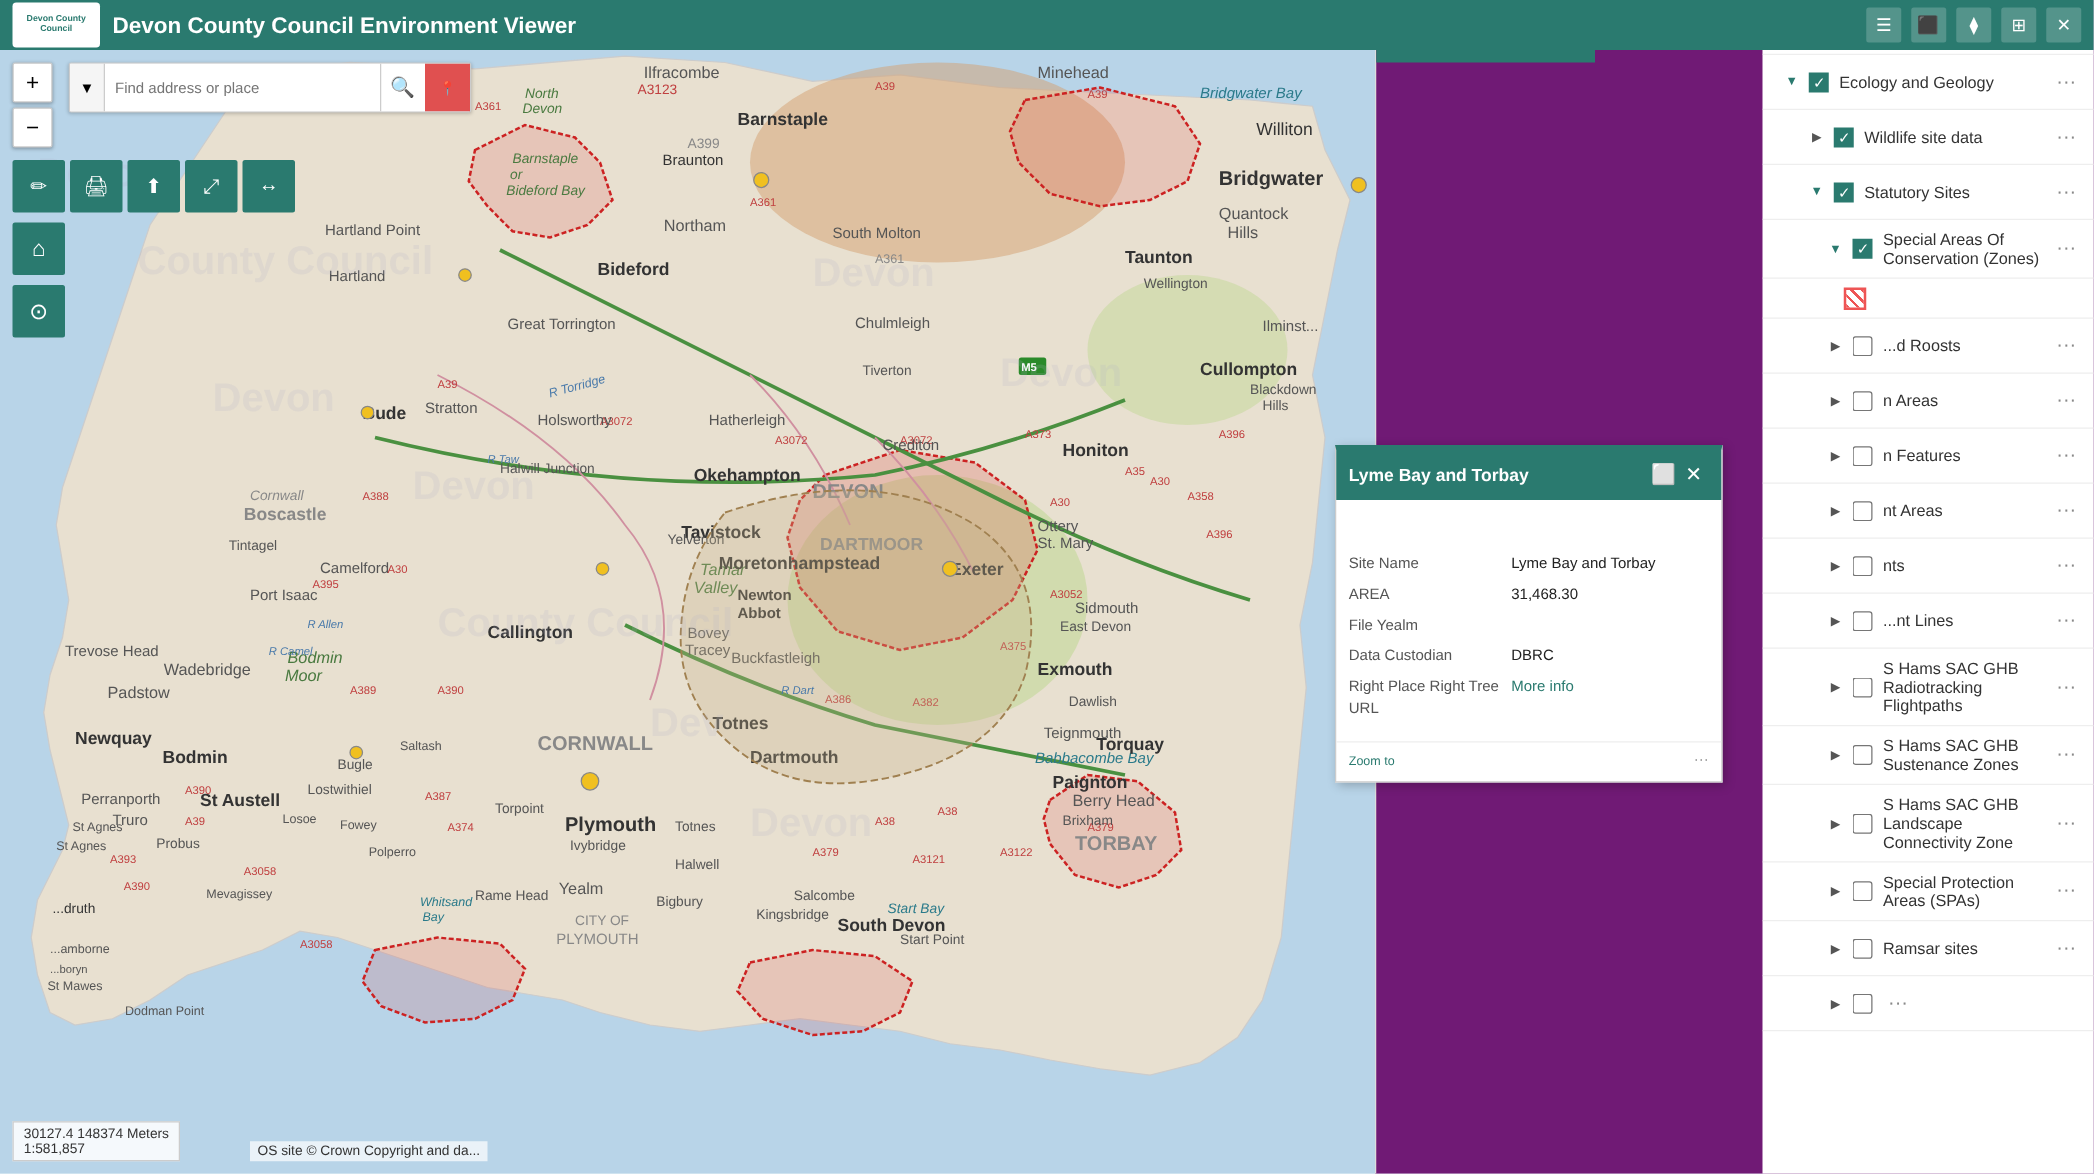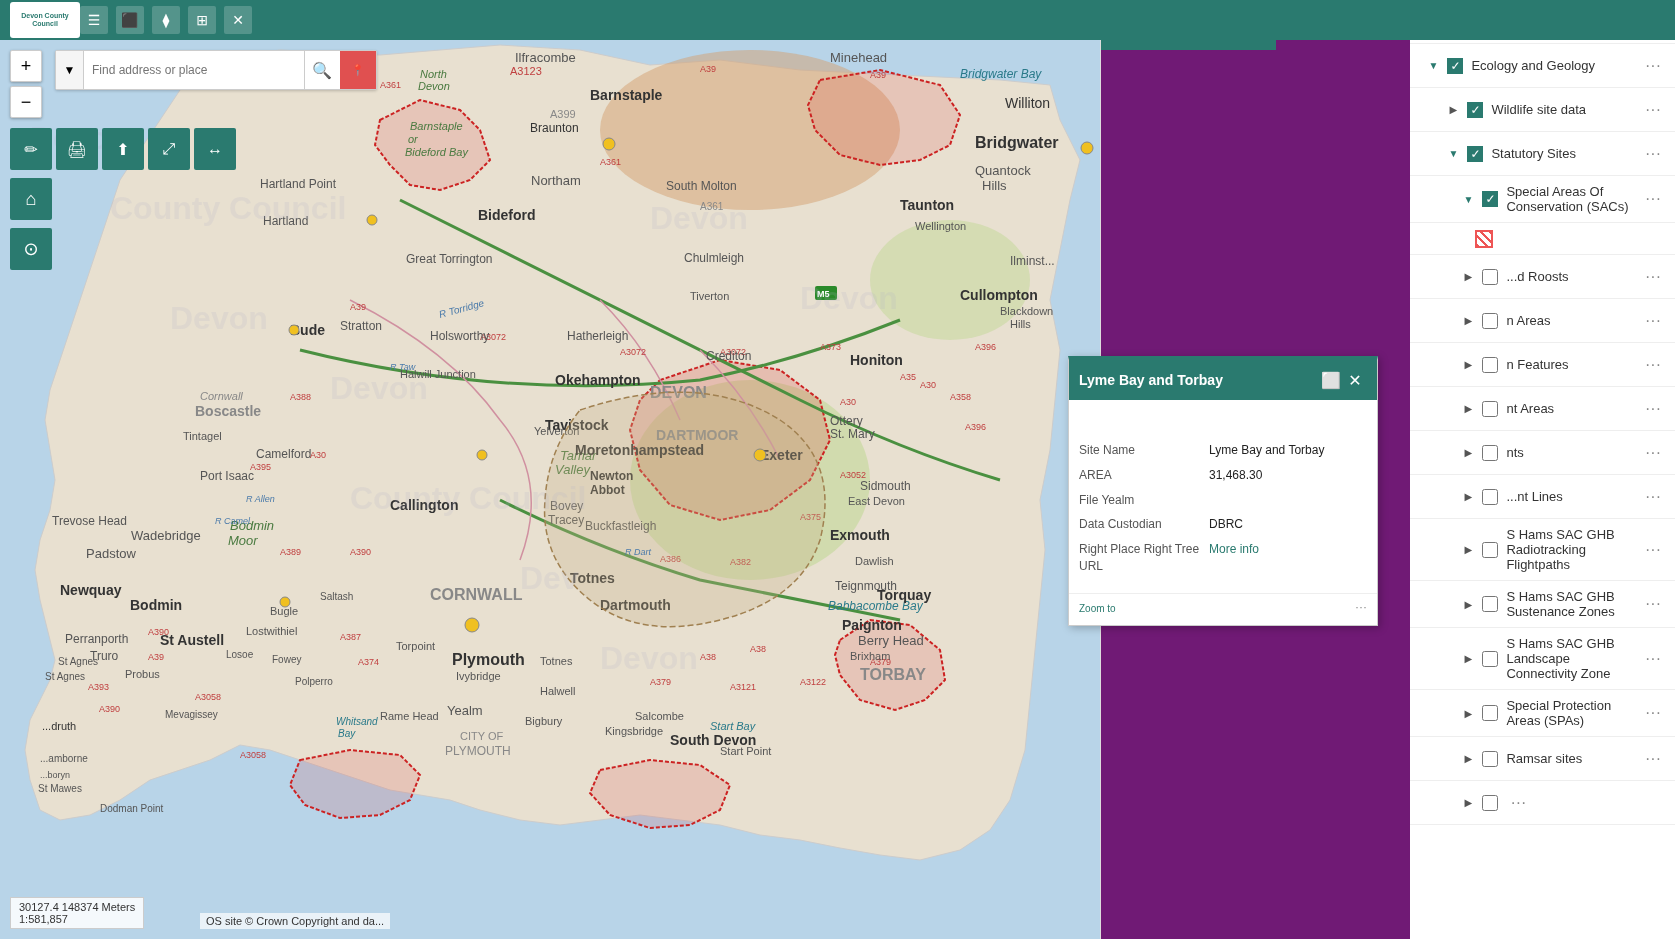--- a/index.html
+++ b/index.html
@@ -381,20 +381,21 @@
     #layers-list::-webkit-scrollbar-track { background: #f1f1f1; }
     #layers-list::-webkit-scrollbar-thumb { background: #aaa; border-radius: 3px; }
   </style>
 </head>
 <body>
 
 <div id="header">
   <div id="header-logo">
     <span style="font-size:7px; text-align:center; line-height:1.2;">Devon County Council</span>
   </div>
+  <span id="header-title">Devon County Council Environment Viewer</span>
   <div id="header-icons">
     <button class="header-icon-btn">☰</button>
     <button class="header-icon-btn">⬛</button>
     <button class="header-icon-btn">⧫</button>
     <button class="header-icon-btn">⊞</button>
     <button class="header-icon-btn">✕</button>
   </div>
 </div>
 
 <div id="map-area">
@@ -734,21 +735,21 @@
     <div class="layer-item indented">
       <span class="expand-arrow" style="color:#2a7a6f;">▼</span>
       <div class="layer-checkbox-teal">✓</div>
       <span class="layer-name">Statutory Sites</span>
       <button class="layer-more">···</button>
     </div>
 
     <div class="layer-item indented2">
       <span class="expand-arrow" style="color:#2a7a6f;">▼</span>
       <div class="layer-checkbox-teal">✓</div>
-      <span class="layer-name">Special Areas Of Conservation (SACs)</span>
+      <span class="layer-name">Special Areas Of Conservation (Zones)</span>
       <button class="layer-more">···</button>
     </div>
 
     <div class="layer-item indented3" style="min-height:32px; padding-top:4px; padding-bottom:4px;">
       <div class="color-swatch swatch-red-hatch"></div>
     </div>
 
     <div class="layer-item indented2">
       <span class="expand-arrow">▶</span>
       <input type="checkbox" class="layer-checkbox" style="">

